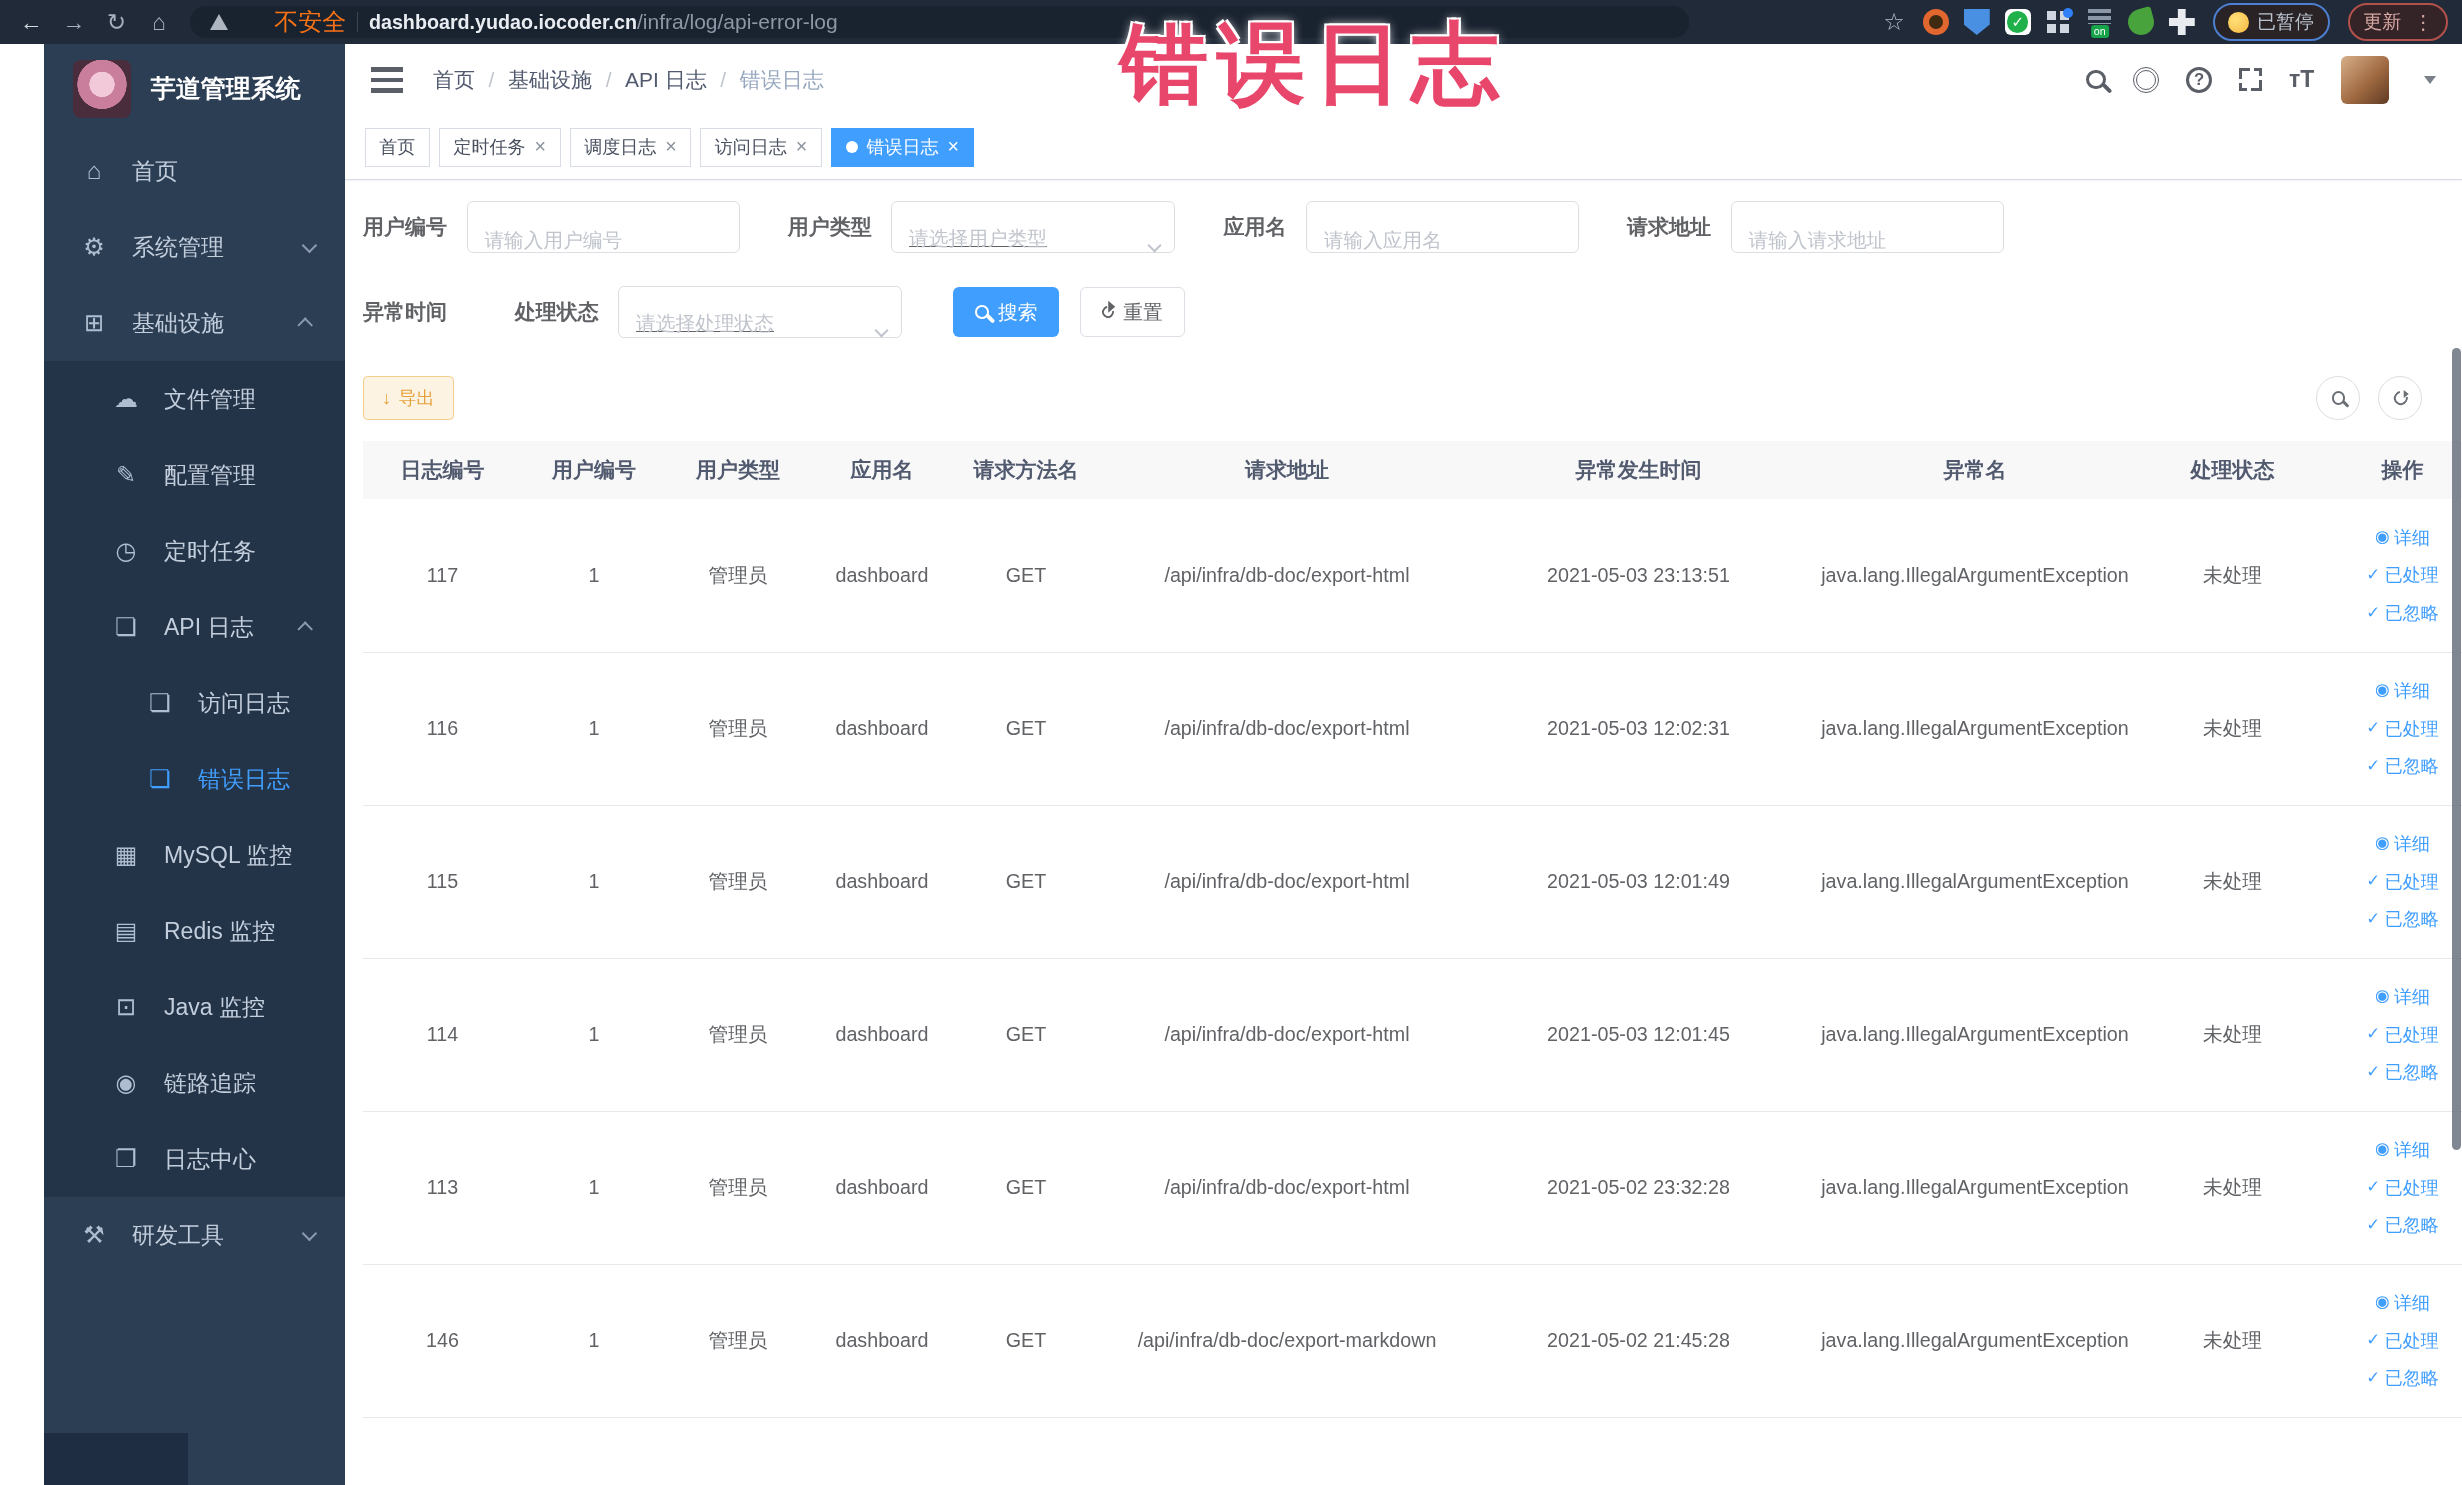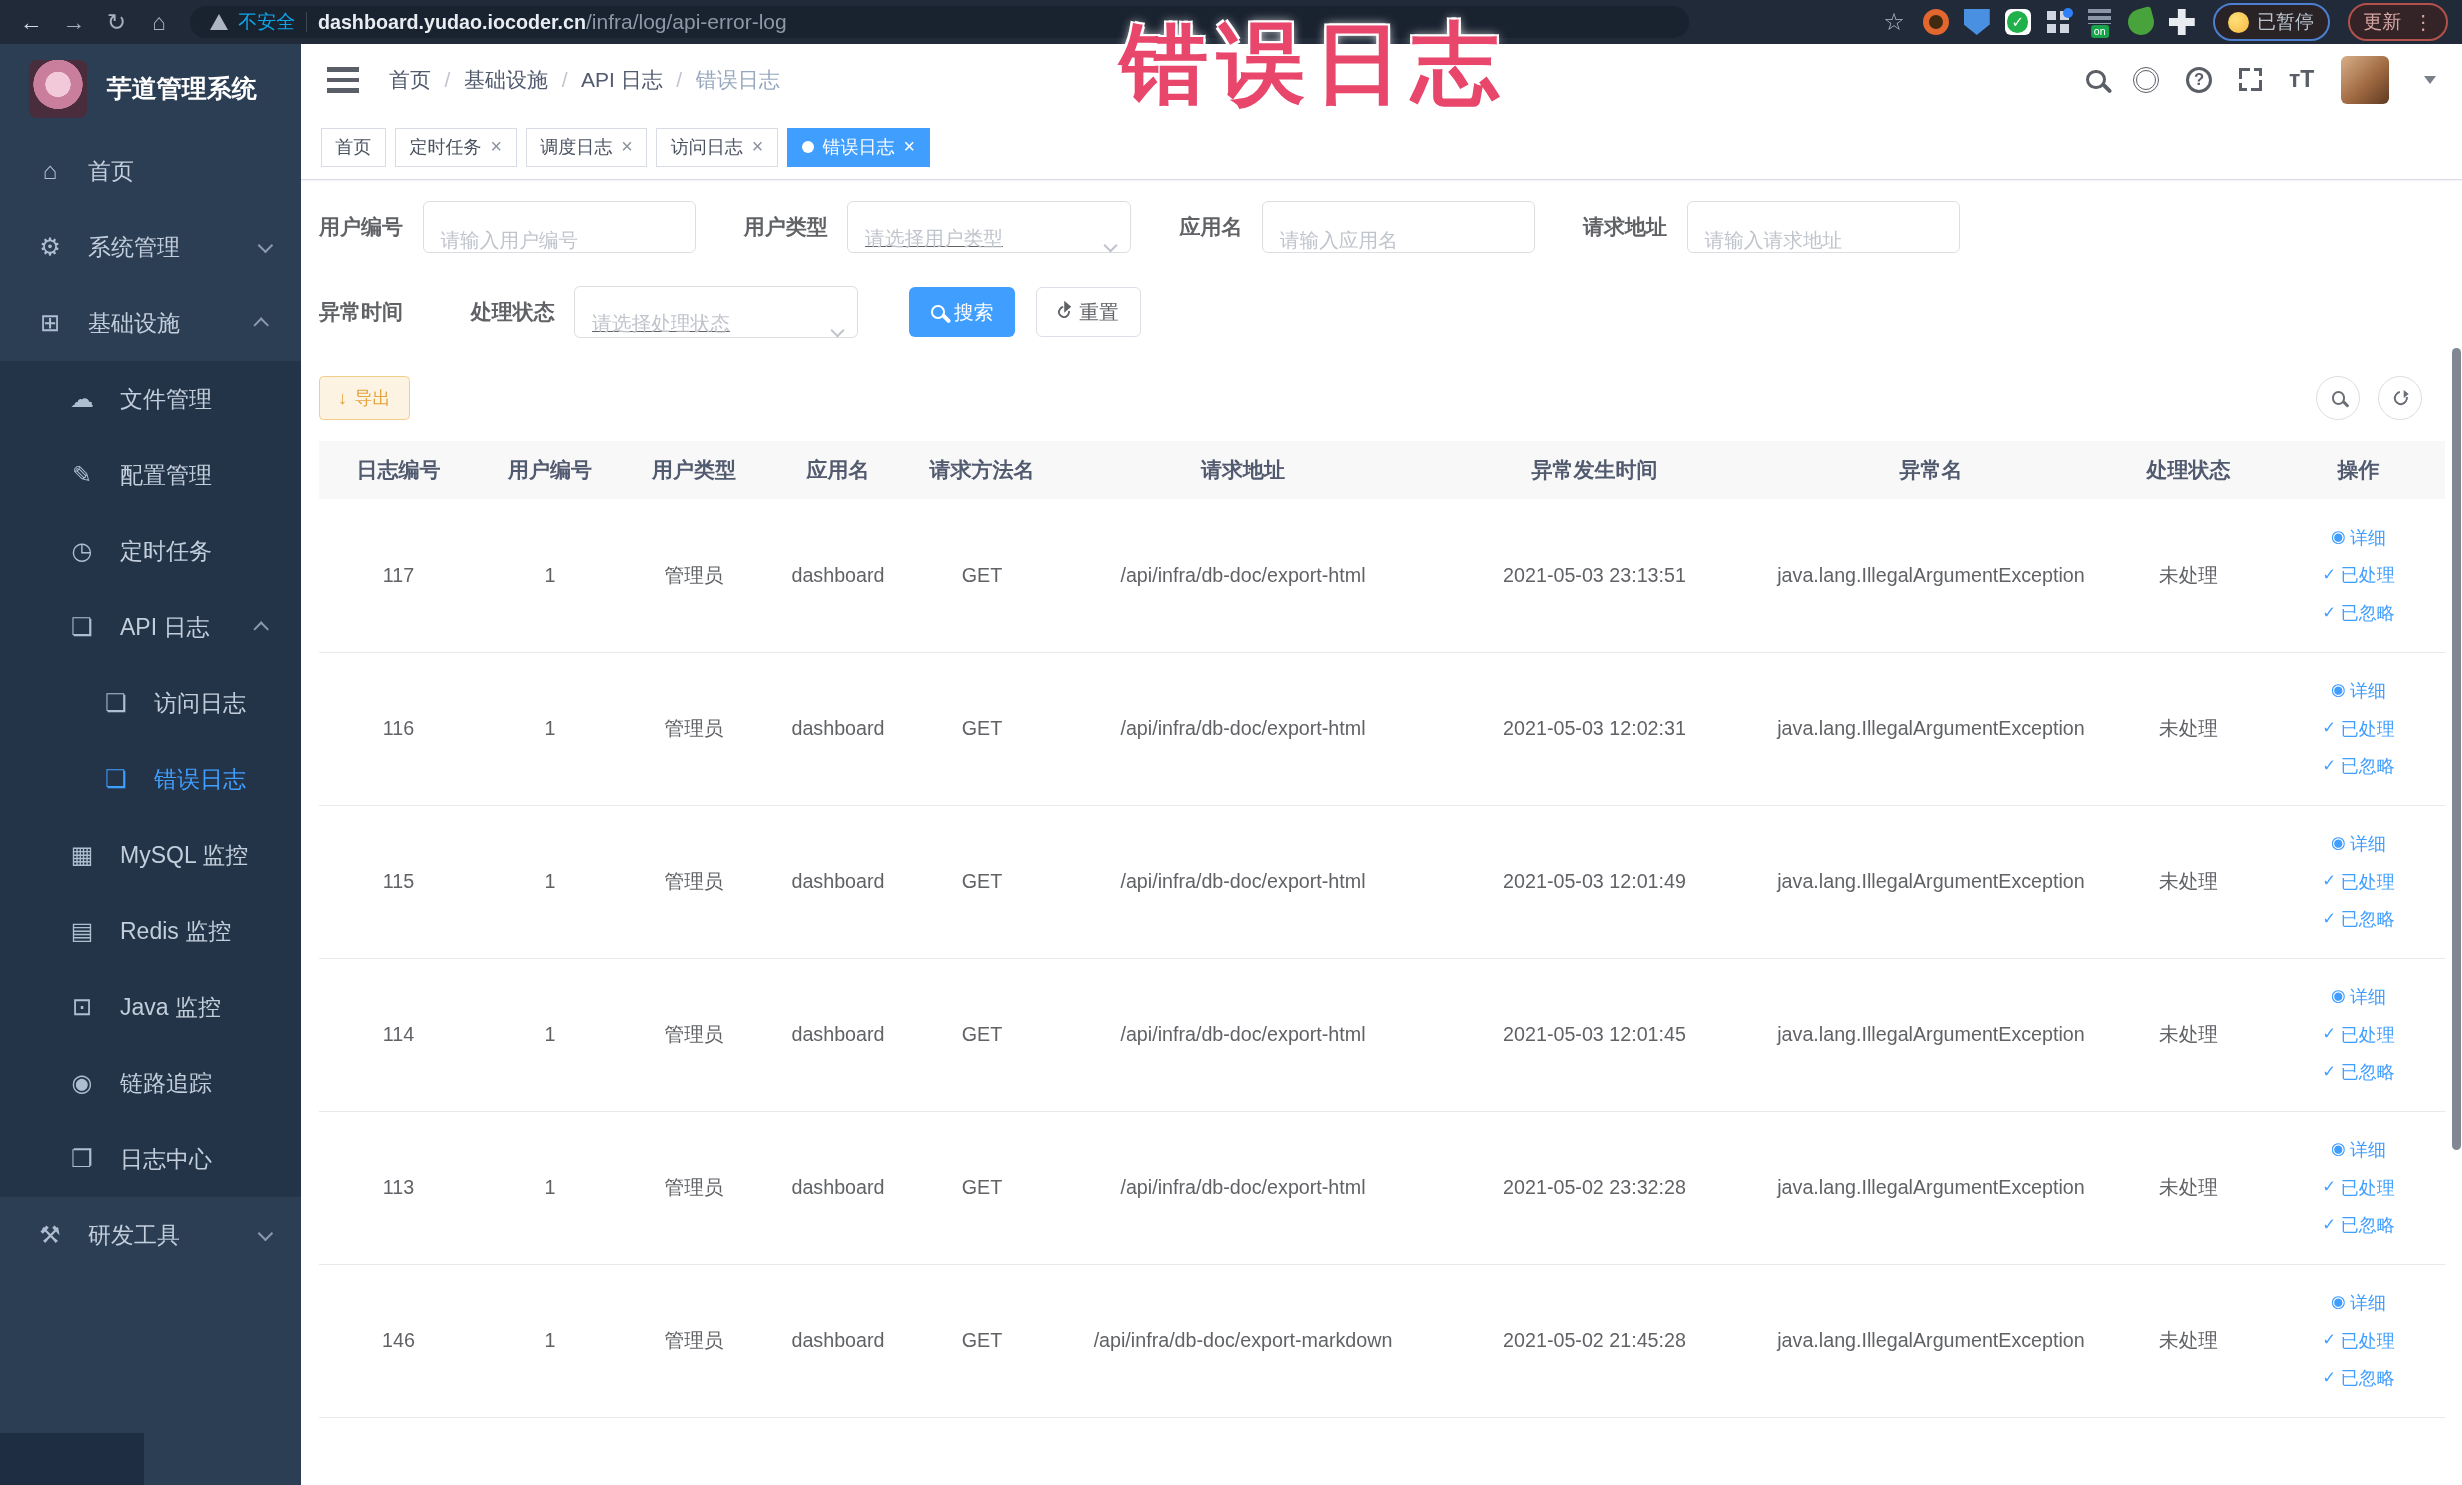--- a/index.html
+++ b/index.html
@@ -5,21 +5,21 @@
   * { margin:0; padding:0; box-sizing:border-box; }
   html,body { width:2462px; height:1486px; overflow:hidden; }
   body { font-family:"Liberation Sans","DejaVu Sans",sans-serif; background:#fff; position:relative; }
 
   
   .chrome { height:44px; background:#202a39; display:flex; align-items:center; padding:0 13.6px; gap:7.6px; }
   .chrome .navic { width:35px; text-align:center; color:#a7b0bd; font-size:23px; line-height:44px; }
   .chrome .navic.back { color:#d3d9e0; }
   .omnibox { height:32px; width:1499px; margin-left:6px; background:#19222f; border-radius:16px; display:flex; align-items:center; padding:0 19.7px; gap:10.6px; }
   .warn-tri { width:0; height:0; border-left:9.8px solid transparent; border-right:9.8px solid transparent; border-bottom:16.7px solid #aeb6c2; position:relative; }
-  .ombx-txt { font-size:19px; color:#0ea5e9; }
+  .ombx-txt { font-size:24px; color:#f97316;margin-left:36px; }
   .ombx-sep { width:1.5px; height:19.7px; background:#3a4556; }
   .url-domain { font-size:19.7px; color:#e9edf2; font-weight:bold; }
   .url-path { font-size:21px; color:#8d97a5; }
   .chrome-right { margin-left:auto; display:flex; align-items:center; gap:18px; }
   .star { color:#b7bfca; font-size:24px; }
   .ext { width:26px; height:26px; position:relative; display:inline-block; }
   .ext-orange-icon { border:6px solid #e2672f; background:#402a12; border-radius:50%; }
   .ext-shield-icon { background:#4a90e2; clip-path:polygon(0 0,100% 0,100% 60%,50% 100%,0 60%); }
   .ext-check-icon { background:#fff; border-radius:6px; }
   .ext-check-icon::after { content:"✓"; position:absolute; inset:2.3px; background:#21b14b; border-radius:50%; color:#fff; font-size:15px; font-weight:bold; text-align:center; line-height:21px; }
@@ -29,21 +29,21 @@
   .ext-on-badge-icon::after { content:"on"; position:absolute; left:50%; transform:translateX(-50%); bottom:-3px; background:#17a34a; color:#fff; font-size:10.6px; line-height:13px; padding:0 3px; border-radius:3px; }
   .ext-leaf-icon { background:#49a33c; border-radius:50% 3px 50% 50%; transform:rotate(-15deg); }
   .ext-puzzle-icon { background:#e8ecf1; clip-path:polygon(35% 0,65% 0,65% 35%,100% 35%,100% 65%,65% 65%,65% 100%,35% 100%,35% 65%,0 65%,0 35%,35% 35%); }
   .chip { display:flex; align-items:center; gap:7.6px; border-radius:19.7px; padding:3.8px 13.6px; font-size:19px; }
   .chip.paused { border:2.3px solid #4d7fd0; color:#b9c3cf; background:#2a2326; }
   .chip .emoji-face { width:21px; height:21px; border-radius:50%; background:radial-gradient(circle at 35% 35%, #ffe07a, #f4b73f); }
   .chip.update { border:2.3px solid #b3524a; color:#d5a6a1; background:#342327; gap:12px; }
   .chip.update .kebab { color:#d5a6a1; font-size:19.7px; }
 
   
-  .app { display:flex; height:1442px; position:relative; }
+  .app { display:flex; height:1442px; position:relative;margin-left:44px; }
 
   
   .sidebar { width:301px; flex-shrink:0; background:#2c3e54; position:relative; }
   .logo-row { height:89px; display:flex; align-items:center; padding-left:29px; gap:19.7px; }
   .logo-img { width:58px; height:58px; border-radius:7.6px; background:radial-gradient(circle at 50% 42%, #f2c9d8 0 28%, #c97f9b 29% 55%, #4a2d3c 56%); }
   .logo-title { color:#fff; font-size:25px; font-weight:bold; }
   .menu { }
   .mi { height:76px; display:flex; align-items:center; gap:23px; padding:0 32px 0 35px; color:#c3cedd; font-size:23px; cursor:pointer; }
   .mi .glyph { width:30px; text-align:center; font-size:24px; color:#aebdd0; flex-shrink:0; }
   .mi.sub { background:#243448; padding-left:67px; }

